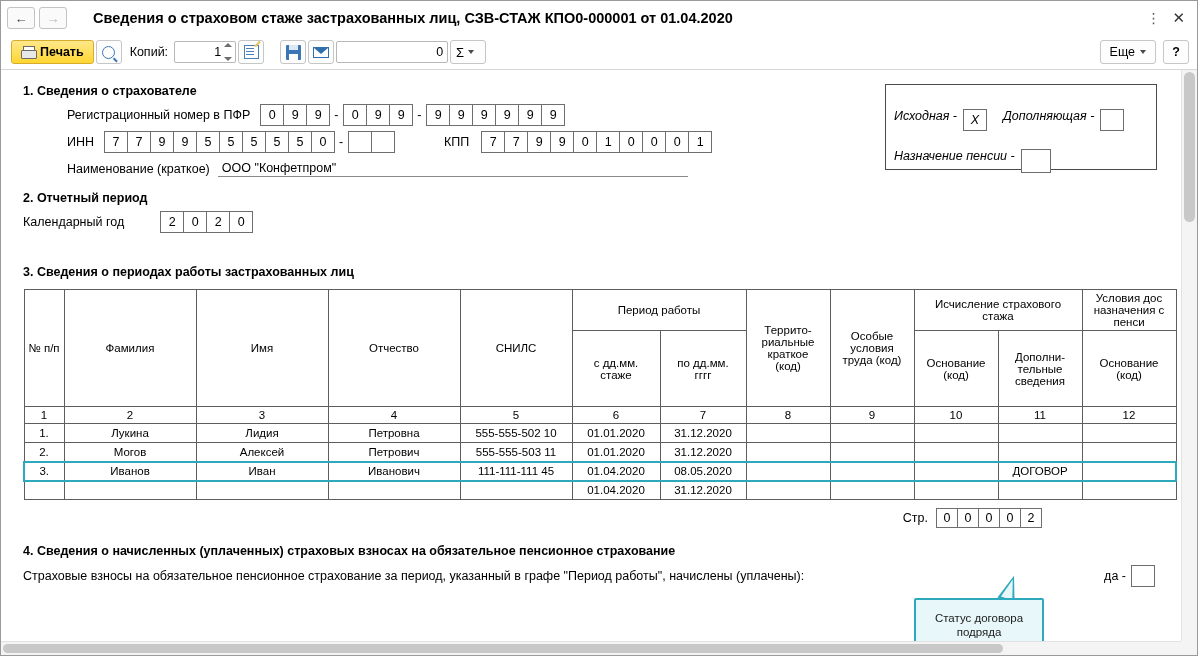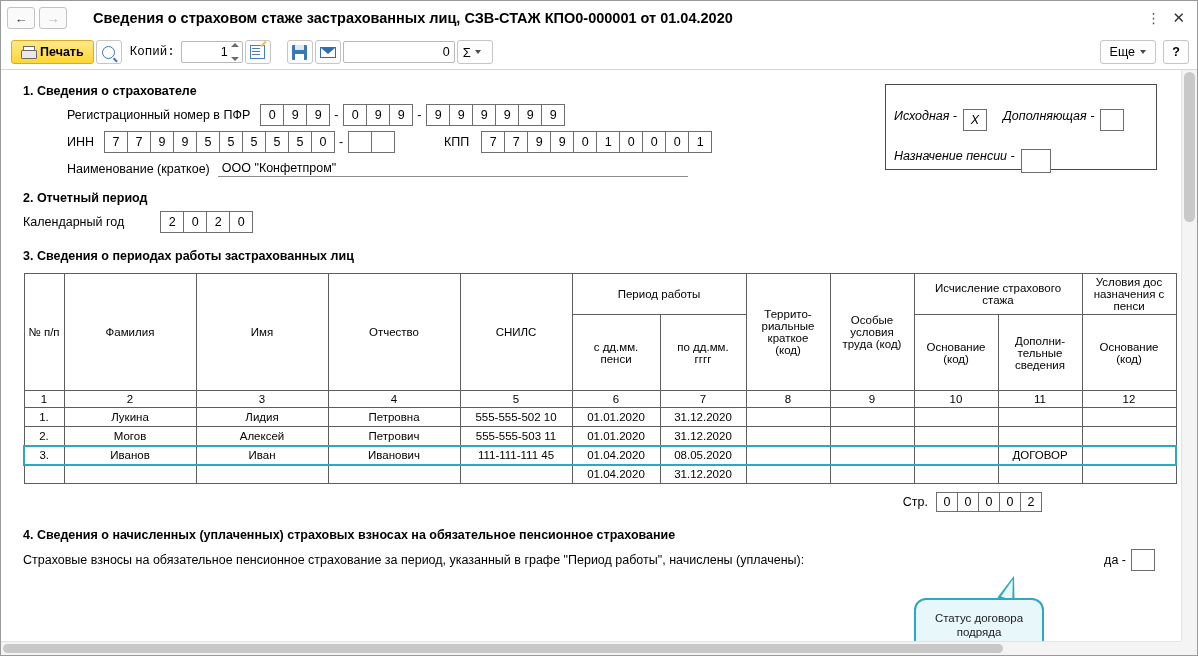--- a/index.html
+++ b/index.html
@@ -37,21 +37,21 @@
     border:1px solid #d7ab2b; border-radius:3px;
     font-weight:bold; font-size:12.5px; cursor:pointer;
   }
   .printer-glyph { width:14px; height:12px; position:relative; display:inline-block; }
   .printer-glyph:before{content:"";position:absolute;left:2px;top:0;width:10px;height:4px;background:#fff;border:1px solid #6a6a6a;}
   .printer-glyph:after{content:"";position:absolute;left:0;top:4px;width:14px;height:7px;background:#e8e8e8;border:1px solid #6a6a6a;border-radius:1px;}
   .tb-btn {
     width:26px; height:24px; border:1px solid #c6c6c6; border-radius:3px; background:#fdfdfd;
     display:flex; align-items:center; justify-content:center; cursor:pointer;
   }
-  .lbl-kopiy { margin-left:6px;font-family:Liberation Mono, monospace; }
+  .lbl-kopiy { margin-left:6px; }
   .spin-wrap { position:relative; width:62px; height:22px; margin-left:4px; }
   .spin-wrap input {
     width:62px; height:22px; border:1px solid #b8b8b8; border-radius:2px;
     text-align:right; padding:0 14px 0 4px; font-family:"Liberation Sans",sans-serif; font-size:12.5px;
     background:#fff;
   }
   .spin-arrows { position:absolute; right:2px; top:2px; width:10px; height:18px;
     display:flex; flex-direction:column; justify-content:space-between; }
   .spin-arrows i { display:block; width:0;height:0; border-left:4px solid transparent; border-right:4px solid transparent; }
   .spin-arrows i.up { border-bottom:4px solid #6d6d6d; }
@@ -133,21 +133,21 @@
   tr.selected td:first-child { border-left:2px solid #2ca9bc; }
   tr.selected td:last-child { border-right:2px solid #2ca9bc; }
   .dashedrow td { border-bottom:1px dashed #777; }
 
   .str-line { display:flex; align-items:center; justify-content:flex-end; margin:8px 140px 0 0; }
   .str-line .cells .cell { width:22px; height:20px; }
 
   
   .callout {
     position:absolute; left:913px; top:528px; width:130px; height:54px;
-    border:2px solid #2ca9bc; border-radius:12px; background:#e8f7fa;
+    border:2px solid #2ca9bc; border-radius:2px; background:#e8f7fa;
     display:flex; align-items:center; justify-content:center; text-align:center;
     font-size:11.5px; line-height:1.25; color:#1b1b1b;
   }
   .callout-tail { position:absolute; left:1000px; top:505px; width:0;height:0;
     border-left:9px solid transparent; border-right:9px solid transparent; border-bottom:26px solid #2ca9bc;
     transform:rotate(18deg); }
   .callout-tail:after { content:""; position:absolute; left:-6px; top:4px;
     border-left:6px solid transparent; border-right:6px solid transparent; border-bottom:20px solid #e8f7fa; }
 
   .sec4 { margin:16px 0 0 22px; }
@@ -300,21 +300,21 @@
       <div class="row">
         <span class="lbl">Календарный год</span>
         <span class="cells" style="margin-left:36px">
           <span class="cell">2</span>
           <span class="cell">0</span>
           <span class="cell">2</span>
           <span class="cell">0</span>
         </span>
       </div>
 
-      <div class="sec-title" style="margin-top:16px">3. Сведения о периодах работы застрахованных лиц</div>
+      <div class="sec-title" style="margin-top:32px">3. Сведения о периодах работы застрахованных лиц</div>
 
       <table class="grid">
         <colgroup>
           <col style="width:40px">
             <col style="width:132px">
             <col style="width:132px">
             <col style="width:132px">
           <col style="width:112px">
             <col style="width:88px">
             <col style="width:86px">
@@ -340,21 +340,21 @@
 условия
 труда (код)</td>
           <td colspan="2" class="hdr" style="white-space:pre-line">Исчисление страхового
 стажа</td>
           <td class="hdr" style="white-space:pre-line">Условия дос
 назначения с
 пенси</td>
         </tr>
         <tr>
           <td rowspan="2" style="white-space:pre-line;height:76px">с дд.мм.
-пенси</td>
+стаже</td>
           <td rowspan="2" style="white-space:pre-line">по дд.мм.
 гггг</td>
           <td rowspan="2" style="white-space:pre-line">Основание
 (код)</td>
           <td rowspan="2" style="white-space:pre-line">Дополни-
 тельные
 сведения</td>
           <td rowspan="2" style="white-space:pre-line">Основание
 (код)</td>
         </tr>

